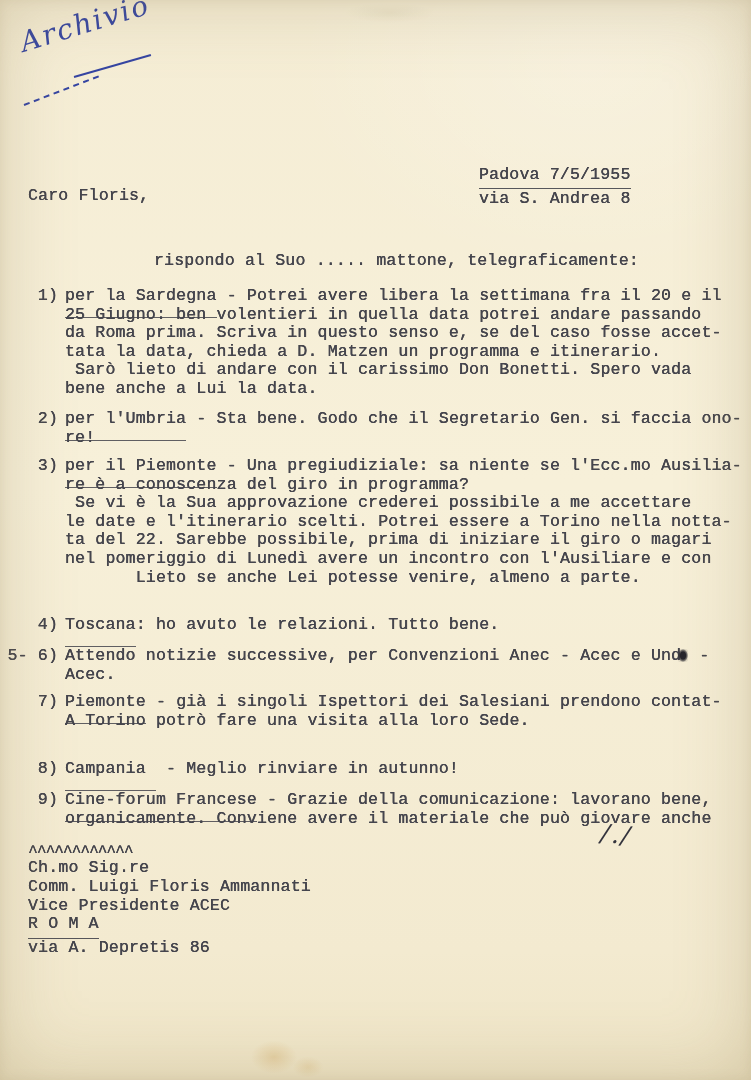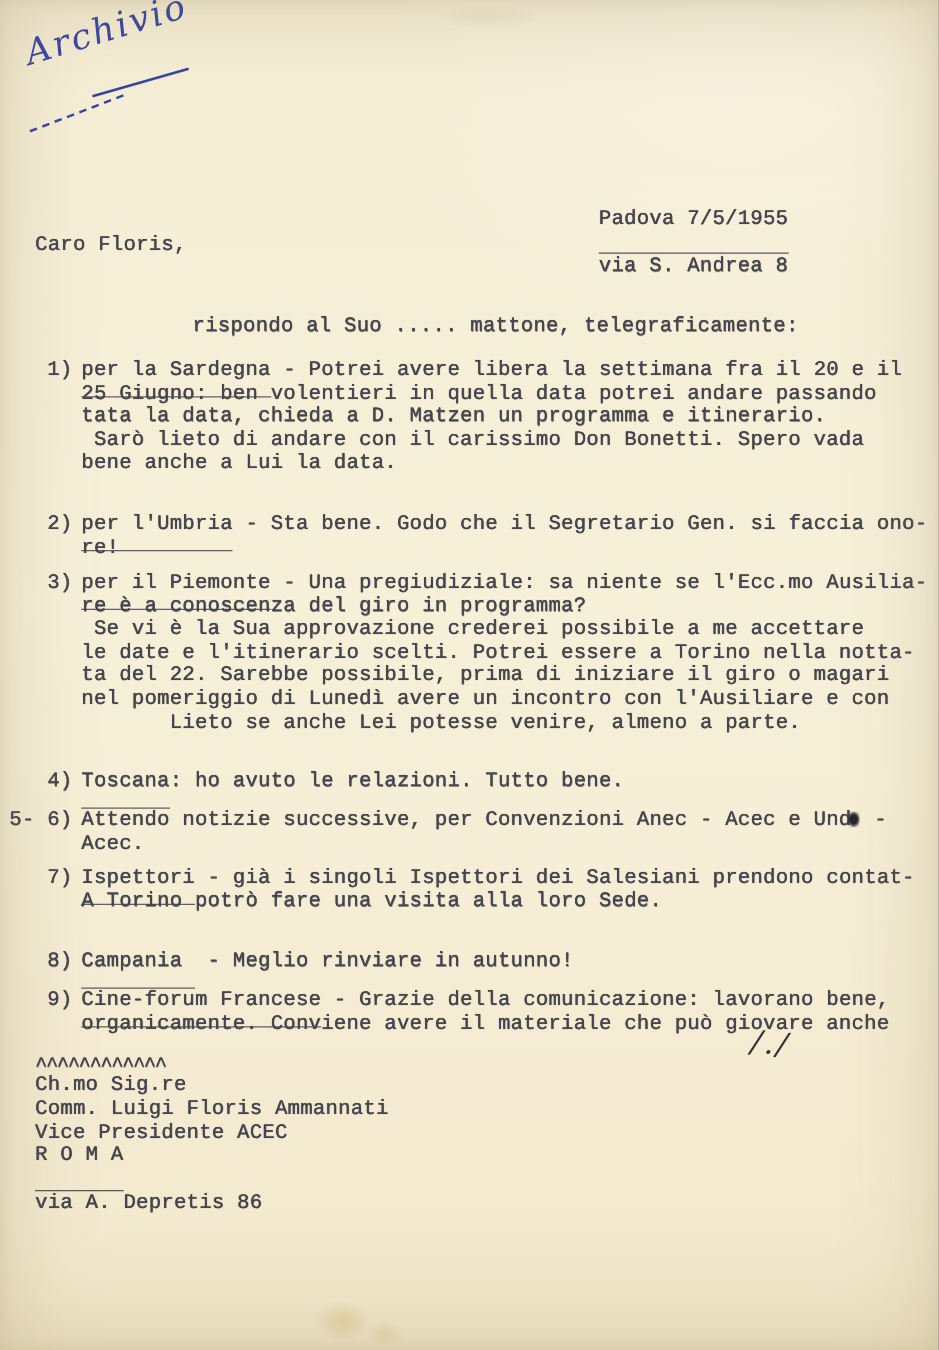--- a/index.html
+++ b/index.html
@@ -29,21 +29,21 @@
     font-family:"DejaVu Serif",serif;font-style:italic;
     font-size:28px;letter-spacing:2px;
     color:#3545a2;text-shadow:none;
     transform:rotate(-17deg);transform-origin:left bottom;
   }
   .arch-line{position:absolute;height:0;transform-origin:left center;border-top:2.2px solid #3545a2;}
   .arch-line.solid{left:74px;top:76px;width:80px;transform:rotate(-16deg);}
   .arch-line.dashed{left:24px;top:104px;width:80px;border-top-style:dashed;transform:rotate(-21deg);}
   
   .date-block{position:absolute;left:479px;top:165px;line-height:19px;}
-  .underl{display:inline-block;border-bottom:1.7px solid rgba(69,69,77,0.9);padding-bottom:18px;}
+  .underl{display:inline-block;border-bottom:1.7px solid rgba(69,69,77,0.9);padding-bottom:4px;}
   .salutation{position:absolute;left:28px;top:187px;}
   .intro{position:absolute;left:154px;top:252px;}
   .item{position:absolute;left:0;width:751px;}
   .item .num{position:absolute;left:0;top:0;width:58px;text-align:right;white-space:pre;}
   .item .itext{margin-left:65px;}
   .ln{white-space:pre;}
   .head:not(:empty){border-bottom:1.7px solid rgba(69,69,77,0.85);padding-bottom:12px;}
   .blot{
     display:inline-block;width:10px;height:13px;margin-left:-3px;margin-right:1px;
     vertical-align:-2px;border-radius:2px 3px 3px 2px;
@@ -84,20 +84,21 @@
   <div class="salutation pre">Caro Floris,</div>
 
   <div class="intro pre">rispondo al Suo ..... mattone, telegraficamente:</div>
 
   <div id="items">
       <div class="item" style="top: 287px;">
         <span class="num">1)</span>
         <div class="itext">
           <div class="ln"><span class="head">per la Sardegna</span><span> - Potrei avere libera la settimana fra il 20 e il</span><span></span></div>
           <div class="ln">25 Giugno: ben volentieri in quella data potrei andare passando</div>
+          <div class="ln">da Roma prima. Scriva in questo senso e, se del caso fosse accet-</div>
           <div class="ln">tata la data, chieda a D. Matzen un programma e itinerario.</div>
           <div class="ln"> Sarò lieto di andare con il carissimo Don Bonetti. Spero vada</div>
           <div class="ln">bene anche a Lui la data.</div>
         </div>
       </div>
       <div class="item" style="top: 410px;">
         <span class="num">2)</span>
         <div class="itext">
           <div class="ln"><span class="head">per l'Umbria</span><span> - Sta bene. Godo che il Segretario Gen. si faccia ono-</span><span></span></div>
           <div class="ln">re!</div>
@@ -124,21 +125,21 @@
       <div class="item" style="top: 647px;">
         <span class="num">5- 6)</span>
         <div class="itext">
           <div class="ln"><span class="head"></span><span>Attendo notizie successive, per Convenzioni Anec - Acec e Und</span><span class="blot"></span><span> -</span></div>
           <div class="ln">Acec.</div>
         </div>
       </div>
       <div class="item" style="top: 693px;">
         <span class="num">7)</span>
         <div class="itext">
-          <div class="ln"><span class="head">Ispettori</span><span> - già i singoli Ispettori dei Salesiani prendono contat-</span><span></span></div>
+          <div class="ln"><span class="head">Piemonte</span><span> - già i singoli Ispettori dei Salesiani prendono contat-</span><span></span></div>
           <div class="ln">A Torino potrò fare una visita alla loro Sede.</div>
         </div>
       </div>
       <div class="item" style="top: 760px;">
         <span class="num">8)</span>
         <div class="itext">
           <div class="ln"><span class="head">Campania </span><span> - Meglio rinviare in autunno!</span><span></span></div>
         </div>
       </div>
       <div class="item" style="top: 791px;">

